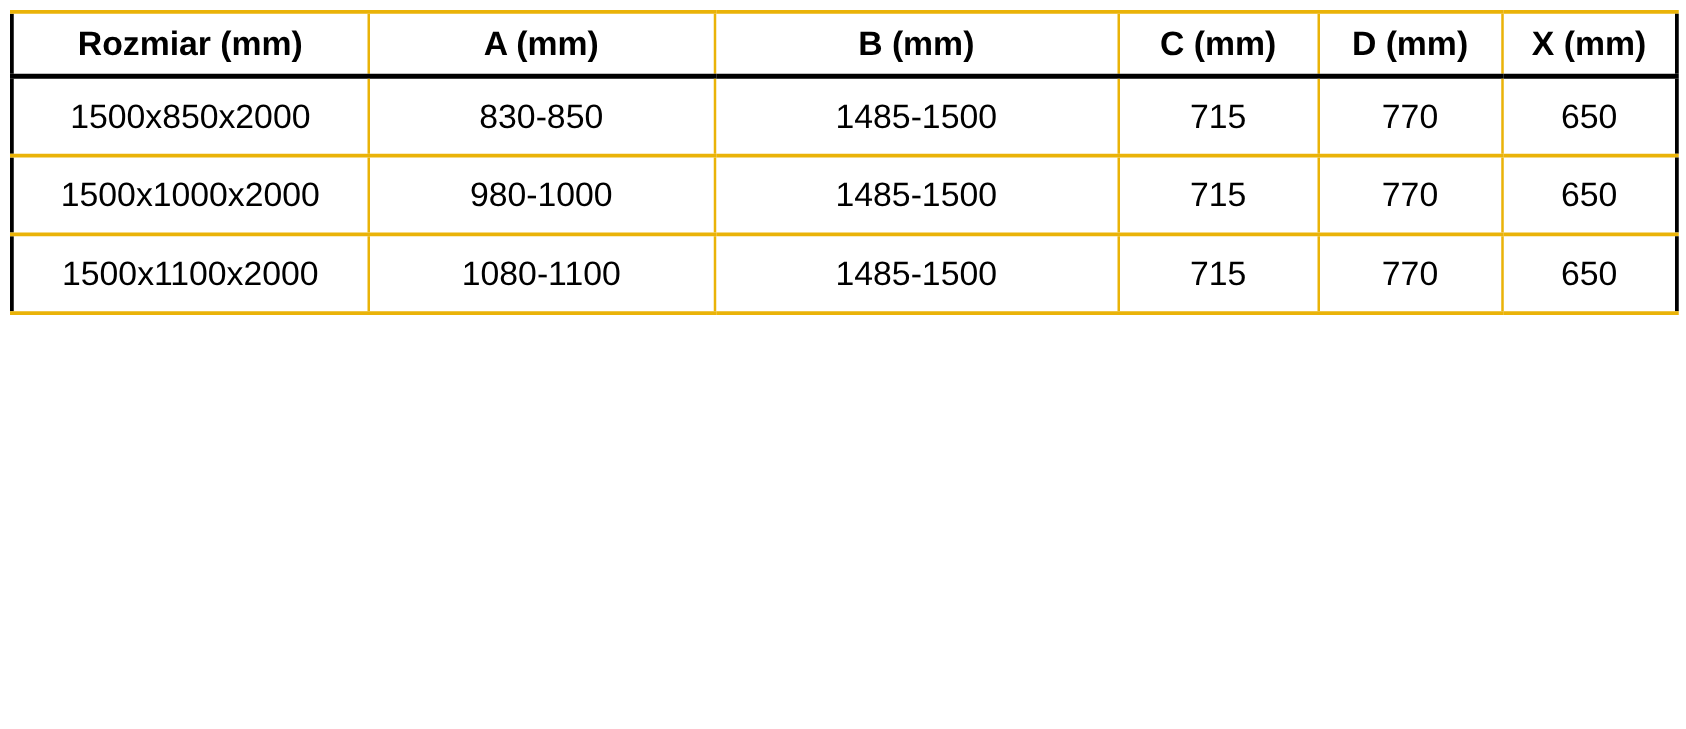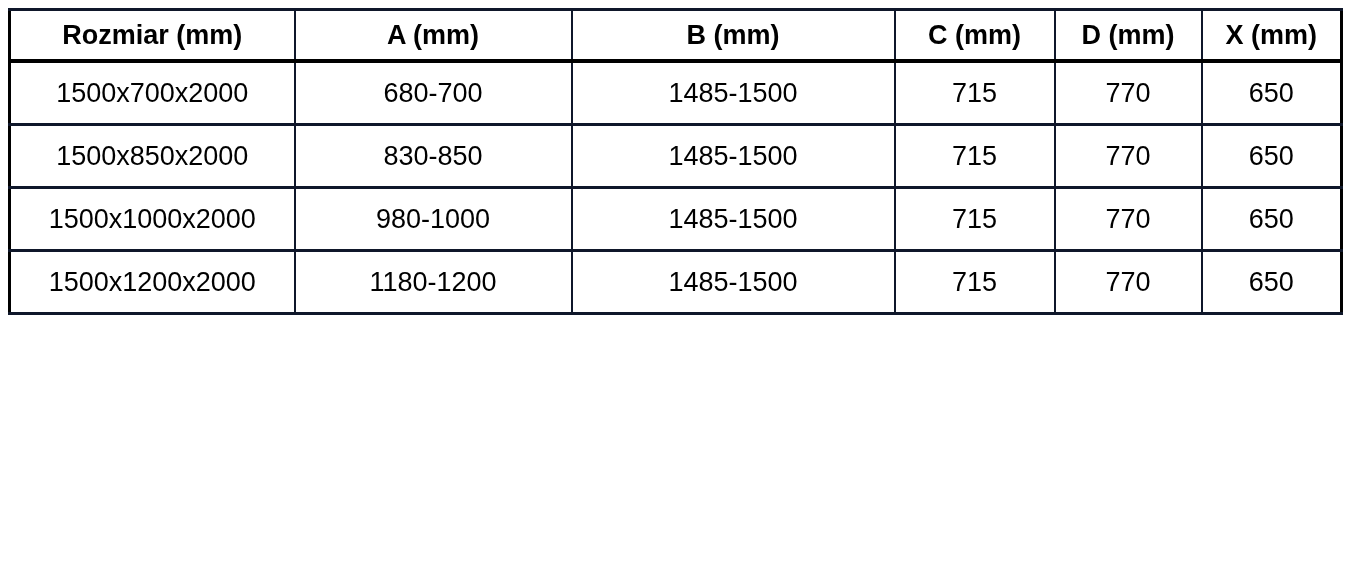--- a/index.html
+++ b/index.html
@@ -20,21 +20,21 @@
     left: 8px;
     top: 8px;
     width: 1332px;
     border-collapse: collapse;
     table-layout: fixed;
     border: 3px solid #000000;
     background: #ffffff;
   }
   table.dim-table th,
   table.dim-table td {
-    border: 2px solid #0f172a;
+    border: 2px solid #eab308;
     text-align: center;
     vertical-align: middle;
     color: #000000;
     padding: 0;
     overflow: hidden;
     white-space: nowrap;
   }
   table.dim-table th,
   table.dim-table td {
     border-top-width: 3px;
@@ -77,46 +77,38 @@
         <th>Rozmiar (mm)</th>
         <th>A (mm)</th>
         <th>B (mm)</th>
         <th>C (mm)</th>
         <th>D (mm)</th>
         <th>X (mm)</th>
       </tr>
     </thead>
     <tbody>
       <tr>
-        <td>1500x700x2000</td>
-        <td>680-700</td>
-        <td>1485-1500</td>
-        <td>715</td>
-        <td>770</td>
-        <td>650</td>
-      </tr>
-      <tr>
         <td>1500x850x2000</td>
         <td>830-850</td>
         <td>1485-1500</td>
         <td>715</td>
         <td>770</td>
         <td>650</td>
       </tr>
       <tr>
         <td>1500x1000x2000</td>
         <td>980-1000</td>
         <td>1485-1500</td>
         <td>715</td>
         <td>770</td>
         <td>650</td>
       </tr>
       <tr>
-        <td>1500x1200x2000</td>
-        <td>1180-1200</td>
+        <td>1500x1100x2000</td>
+        <td>1080-1100</td>
         <td>1485-1500</td>
         <td>715</td>
         <td>770</td>
         <td>650</td>
       </tr>
     </tbody>
   </table>
 </div>
 
 </body></html>

